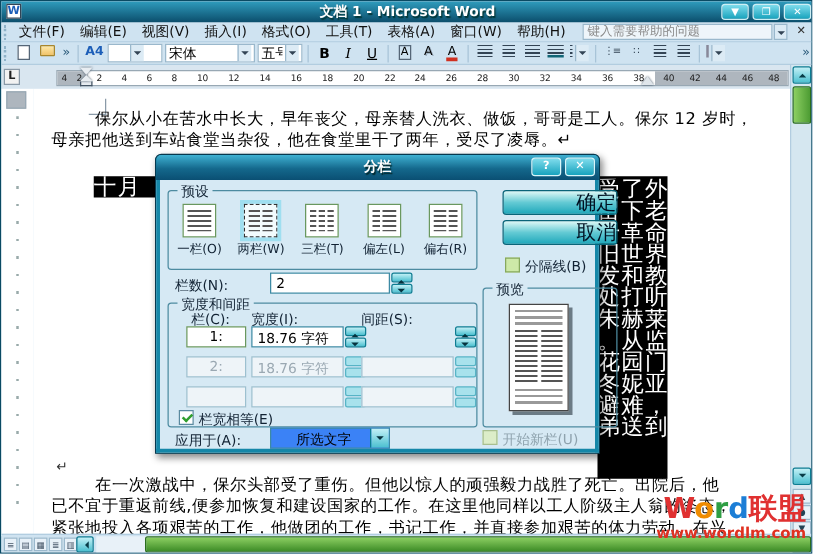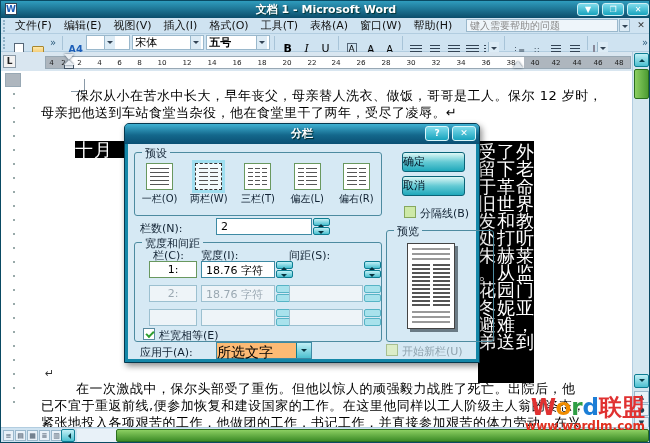--- a/index.html
+++ b/index.html
@@ -25,21 +25,21 @@
   .helpbox { margin-left:auto; width:152px; height:13px; background:#eef5fa; border:1px solid #9ab8cc; color:#8a8a8a;
     font-size:10px; line-height:11px; padding:0 3px; overflow:hidden; white-space:nowrap; }
   .mini-dd { width:11px; height:13px; margin-left:1px; background:#dcebf5; border:1px solid #9ab8cc; position:relative; }
   .mini-dd::after { content:""; position:absolute; left:2px; top:5px; border:3px solid transparent; border-top-color:#345; }
   .menu-close { width:14px; height:13px; margin:0 3px 0 4px; color:#333; font-size:9px; line-height:12px; text-align:center; font-weight:bold; }
 
   
   .toolbar { position:absolute; left:0; top:33px; width:650px; height:18px; background:#cfe3f1; border-bottom:1px solid #b2cde0;
     display:flex; align-items:center; font-size:11px; }
   .tb-sep { width:1px; height:14px; background:#a8c4d8; margin:0 3px; }
-  .tb-btn { width:17px; height:26px; margin:0 1px; display:flex; align-items:flex-end; justify-content:center; border:1px solid transparent; }
+  .tb-btn { width:17px; height:15px; margin:0 1px; display:flex; align-items:flex-start; justify-content:center; border:1px solid transparent; }
   .doc-ico { width:10px; height:12px; background:#fff; border:1px solid #567; }
   .folder-ico { width:12px; height:9px; background:linear-gradient(#ffe9a8,#f0c36a); border:1px solid #a8862d; border-radius:1px; }
   .ovf { color:#2a5a7a; font-size:10px; padding:0 3px; }
   .styles-ico { color:#1c5eb8; font-weight:bold; font-size:10px; }
   .tb-dd { height:15px; background:#fff; border:1px solid #9ab8cc; display:flex; align-items:center; font-size:11px; padding:0 2px; margin:0 1px; position:relative; }
   .tb-dd .lab { overflow:hidden; white-space:nowrap; flex:1; }
   .dd-arrow { width:11px; height:100%; margin-left:2px; background:#dcebf5; border-left:1px solid #9ab8cc; position:relative; flex:none; }
   .dd-arrow::after { content:""; position:absolute; left:2px; top:5px; border:3px solid transparent; border-top-color:#345; }
   .bold-l { font-weight:bold; } .ital-l { font-style:italic; font-family:"DejaVu Serif",serif; } .und-l { text-decoration:underline; }
   .boxA { border:1px solid #567; padding:0 1px; font-size:9px; }
@@ -119,22 +119,22 @@
   .dlabel { position:absolute; font-size:11px; color:#123; white-space:nowrap; }
   .dlabel.dis { color:#8fa3ae; }
 
   .preset-row { position:absolute; left:0; right:0; top:10px; display:flex; justify-content:space-around; }
   .preset { width:44px; text-align:center; font-size:10px; color:#123; }
   .picon { width:27px; height:27px; margin:0 auto 2px; background:#fff; border:1px solid #69985f; padding:4px 3px; display:flex; gap:2px; }
   .picon.sel { border:1px dashed #333; outline:3px solid #9fdff0; background:#f2fbfd; }
   .pcol { background:repeating-linear-gradient(to bottom,#555 0 1.5px,transparent 1.5px 4px); flex:1; }
   .pcol.w35 { flex:0 0 35%; } .pcol.w65 { flex:1; }
 
-  .dlg-btn { position:absolute; left:274px; width:63px; height:20px; border:1px solid #0a6478; border-radius:3px;
-    background:linear-gradient(#dff8f6 0%,#63cad4 50%,#20a8bb 100%); font-size:11px; text-align:left; line-height:18px; color:#012; }
+  .dlg-btn { position:absolute; left:274px; width:92px; height:20px; border:1px solid #0a6478; border-radius:3px;
+    background:linear-gradient(#dff8f6 0%,#63cad4 50%,#20a8bb 100%); font-size:16px; text-align:right; line-height:18px; color:#012; }
 
   .cb { position:absolute; width:12px; height:12px; background:#fff; border:1px solid #5a8aa0; }
   .cb.green { background:#cde9a8; border-color:#86a85e; }
   .cb.dis { background:#dcedc8; border-color:#a8bf90; }
   .cb.checked::after { content:""; position:absolute; left:2px; top:2px; width:6px; height:3px;
     border-left:2px solid #2f9e2f; border-bottom:2px solid #2f9e2f; transform:rotate(-45deg); }
 
   .fld { position:absolute; height:17px; background:#fff; border:1px solid #3d8aa4; font-size:11px; padding:1px 4px; color:#000; white-space:nowrap; overflow:hidden; }
   .fld.greenb { border-color:#69985f; text-align:center; }
   .fld.dis { color:#9aa8b2; background:#eef4f8; border-color:#9cc0d0; }
@@ -143,21 +143,21 @@
   .spin .sb.up::after { content:""; position:absolute; left:4px; top:2px; border:3px solid transparent; border-bottom-color:#06323e; }
   .spin .sb.dn::after { content:""; position:absolute; left:4px; top:3px; border:3px solid transparent; border-top-color:#06323e; }
   .spin .sb.flat { background:#a8e2ec; border-color:#57b4c6; }
 
   .pv-page { position:absolute; left:20px; top:12px; width:48px; height:86px; background:#fff; border:1px solid #444;
     box-shadow:3px 3px 0 #6b7b85; padding:4px; display:flex; flex-direction:column; gap:3px; }
   .pv-full { height:13px; background:repeating-linear-gradient(to bottom,#999 0 2px,transparent 2px 5px); }
   .pv-cols { flex:1; display:flex; gap:3px; }
   .pv-col { flex:1; background:repeating-linear-gradient(to bottom,#555 0 2px,transparent 2px 4px); }
 
-  .ddown { position:absolute; height:17px; background:#fdba74; border:1px solid #3d8aa4; font-size:14px; padding:1px 0; padding-right:18px; white-space:nowrap; }
+  .ddown { position:absolute; height:17px; background:#3b82f6; border:1px solid #3d8aa4; font-size:11px; padding:1px 20px; padding-right:18px; white-space:nowrap; }
   .ddown .btn { position:absolute; right:0; top:0; bottom:0; width:15px; background:linear-gradient(#c2f0f6,#4cc0d0); border-left:1px solid #0d7d92; }
   .ddown .btn::after { content:""; position:absolute; left:4px; top:6px; border:3px solid transparent; border-top-color:#06323e; }
 </style>
 </head>
 <body>
 
 <div class="win">
 
   <div class="titlebar">
     <div class="app-icon">W</div>
@@ -197,21 +197,21 @@
         <span class="styles-ico">A4</span>
       </div>
     <div class="tb-dd" style="width:44px;flex-direction:column;">
       <span class="lab">正文</span>
       <span class="dd-arrow"></span>
     </div>
     <div class="tb-dd" style="width:72px;">
       <span class="lab">宋体</span>
       <span class="dd-arrow"></span>
     </div>
-    <div class="tb-dd" style="width:64px;font-weight:bold;">
+    <div class="tb-dd" style="width:36px;">
       <span class="lab">五号</span>
       <span class="dd-arrow"></span>
     </div>
     <div class="tb-sep"></div>
     <div class="tb-btn bold-l">B</div>
     <div class="tb-btn ital-l">I</div>
     <div class="tb-btn und-l">U</div>
     <div class="tb-sep"></div>
     <div class="tb-btn">
         <span class="boxA">A</span>

